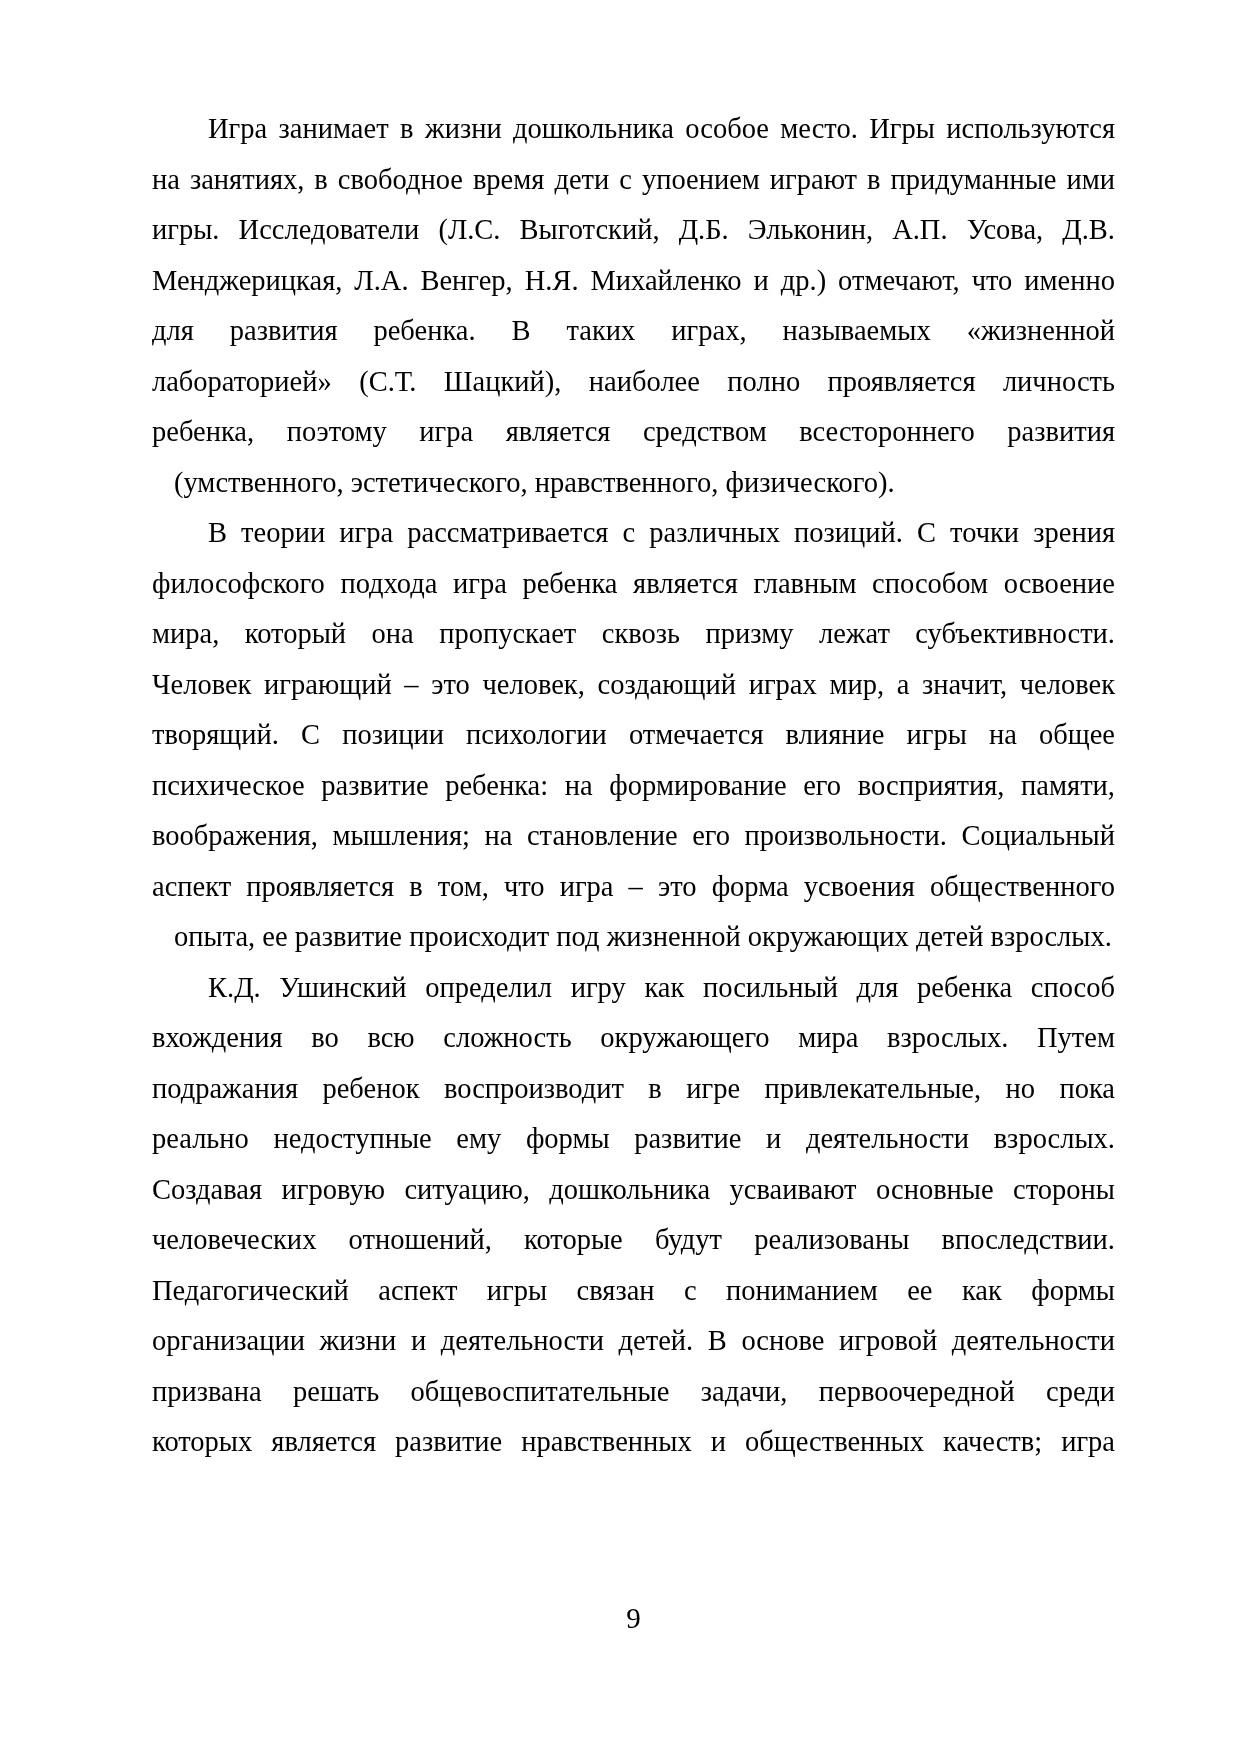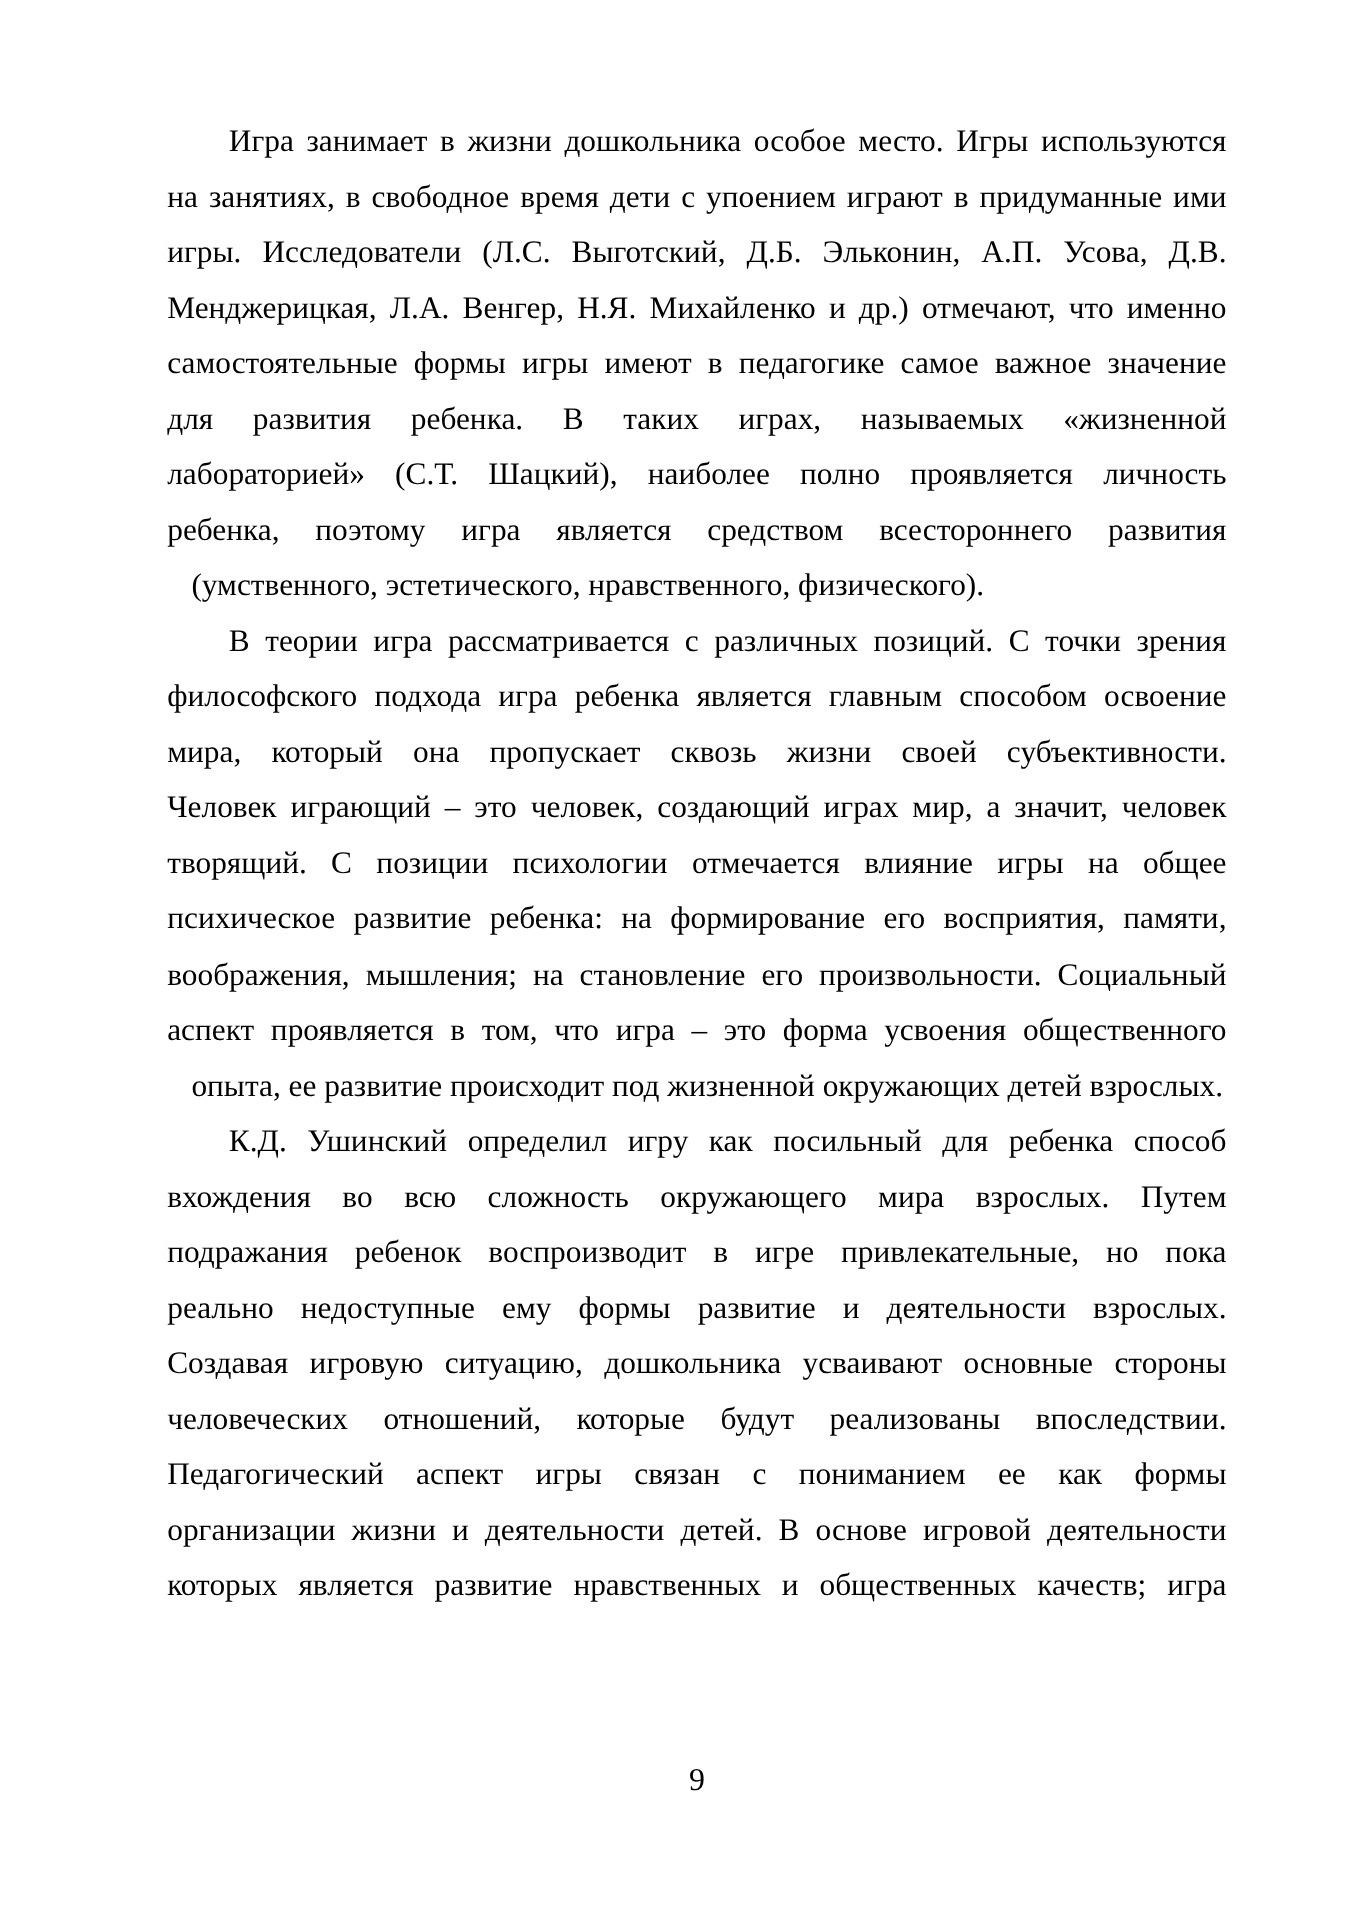--- a/index.html
+++ b/index.html
@@ -53,43 +53,43 @@
 </head>
 <body>
 
 <div class="page">
   <main class="text-block" id="text-block">
       <div class="paragraph">
         <div class="line para-first">Игра занимает в жизни дошкольника особое место. Игры используются</div>
         <div class="line">на занятиях, в свободное время дети с упоением играют в придуманные ими</div>
         <div class="line">игры. Исследователи (Л.С. Выготский, Д.Б. Эльконин, А.П. Усова, Д.В.</div>
         <div class="line">Менджерицкая, Л.А. Венгер, Н.Я. Михайленко и др.) отмечают, что именно</div>
-        <div class="line">самостоятельные формы игры имеют в педагогике самое важное значение</div>
         <div class="line">для развития ребенка. В таких играх, называемых «жизненной</div>
         <div class="line">лабораторией» (С.Т. Шацкий), наиболее полно проявляется личность</div>
         <div class="line">ребенка, поэтому игра является средством всестороннего развития</div>
         <div class="line para-last">(умственного, эстетического, нравственного, физического).</div>
       </div>
       <div class="paragraph">
         <div class="line para-first">В теории игра рассматривается с различных позиций. С точки зрения</div>
         <div class="line">философского подхода игра ребенка является главным способом освоение</div>
-        <div class="line">мира, который она пропускает сквозь жизни своей субъективности.</div>
+        <div class="line">мира, который она пропускает сквозь призму лежат субъективности.</div>
         <div class="line">Человек играющий – это человек, создающий играх мир, а значит, человек</div>
         <div class="line">творящий. С позиции психологии отмечается влияние игры на общее</div>
         <div class="line">психическое развитие ребенка: на формирование его восприятия, памяти,</div>
         <div class="line">воображения, мышления; на становление его произвольности. Социальный</div>
         <div class="line">аспект проявляется в том, что игра – это форма усвоения общественного</div>
         <div class="line para-last">опыта, ее развитие происходит под жизненной окружающих детей взрослых.</div>
       </div>
       <div class="paragraph">
         <div class="line para-first">К.Д. Ушинский определил игру как посильный для ребенка способ</div>
         <div class="line">вхождения во всю сложность окружающего мира взрослых. Путем</div>
         <div class="line">подражания ребенок воспроизводит в игре привлекательные, но пока</div>
         <div class="line">реально недоступные ему формы развитие и деятельности взрослых.</div>
         <div class="line">Создавая игровую ситуацию, дошкольника усваивают основные стороны</div>
         <div class="line">человеческих отношений, которые будут реализованы впоследствии.</div>
         <div class="line">Педагогический аспект игры связан с пониманием ее как формы</div>
         <div class="line">организации жизни и деятельности детей. В основе игровой деятельности</div>
+        <div class="line">призвана решать общевоспитательные задачи, первоочередной среди</div>
         <div class="line">которых является развитие нравственных и общественных качеств; игра</div>
       </div>
     </main>
   <div class="page-number">9</div>
 </div>
 
 </body></html>

